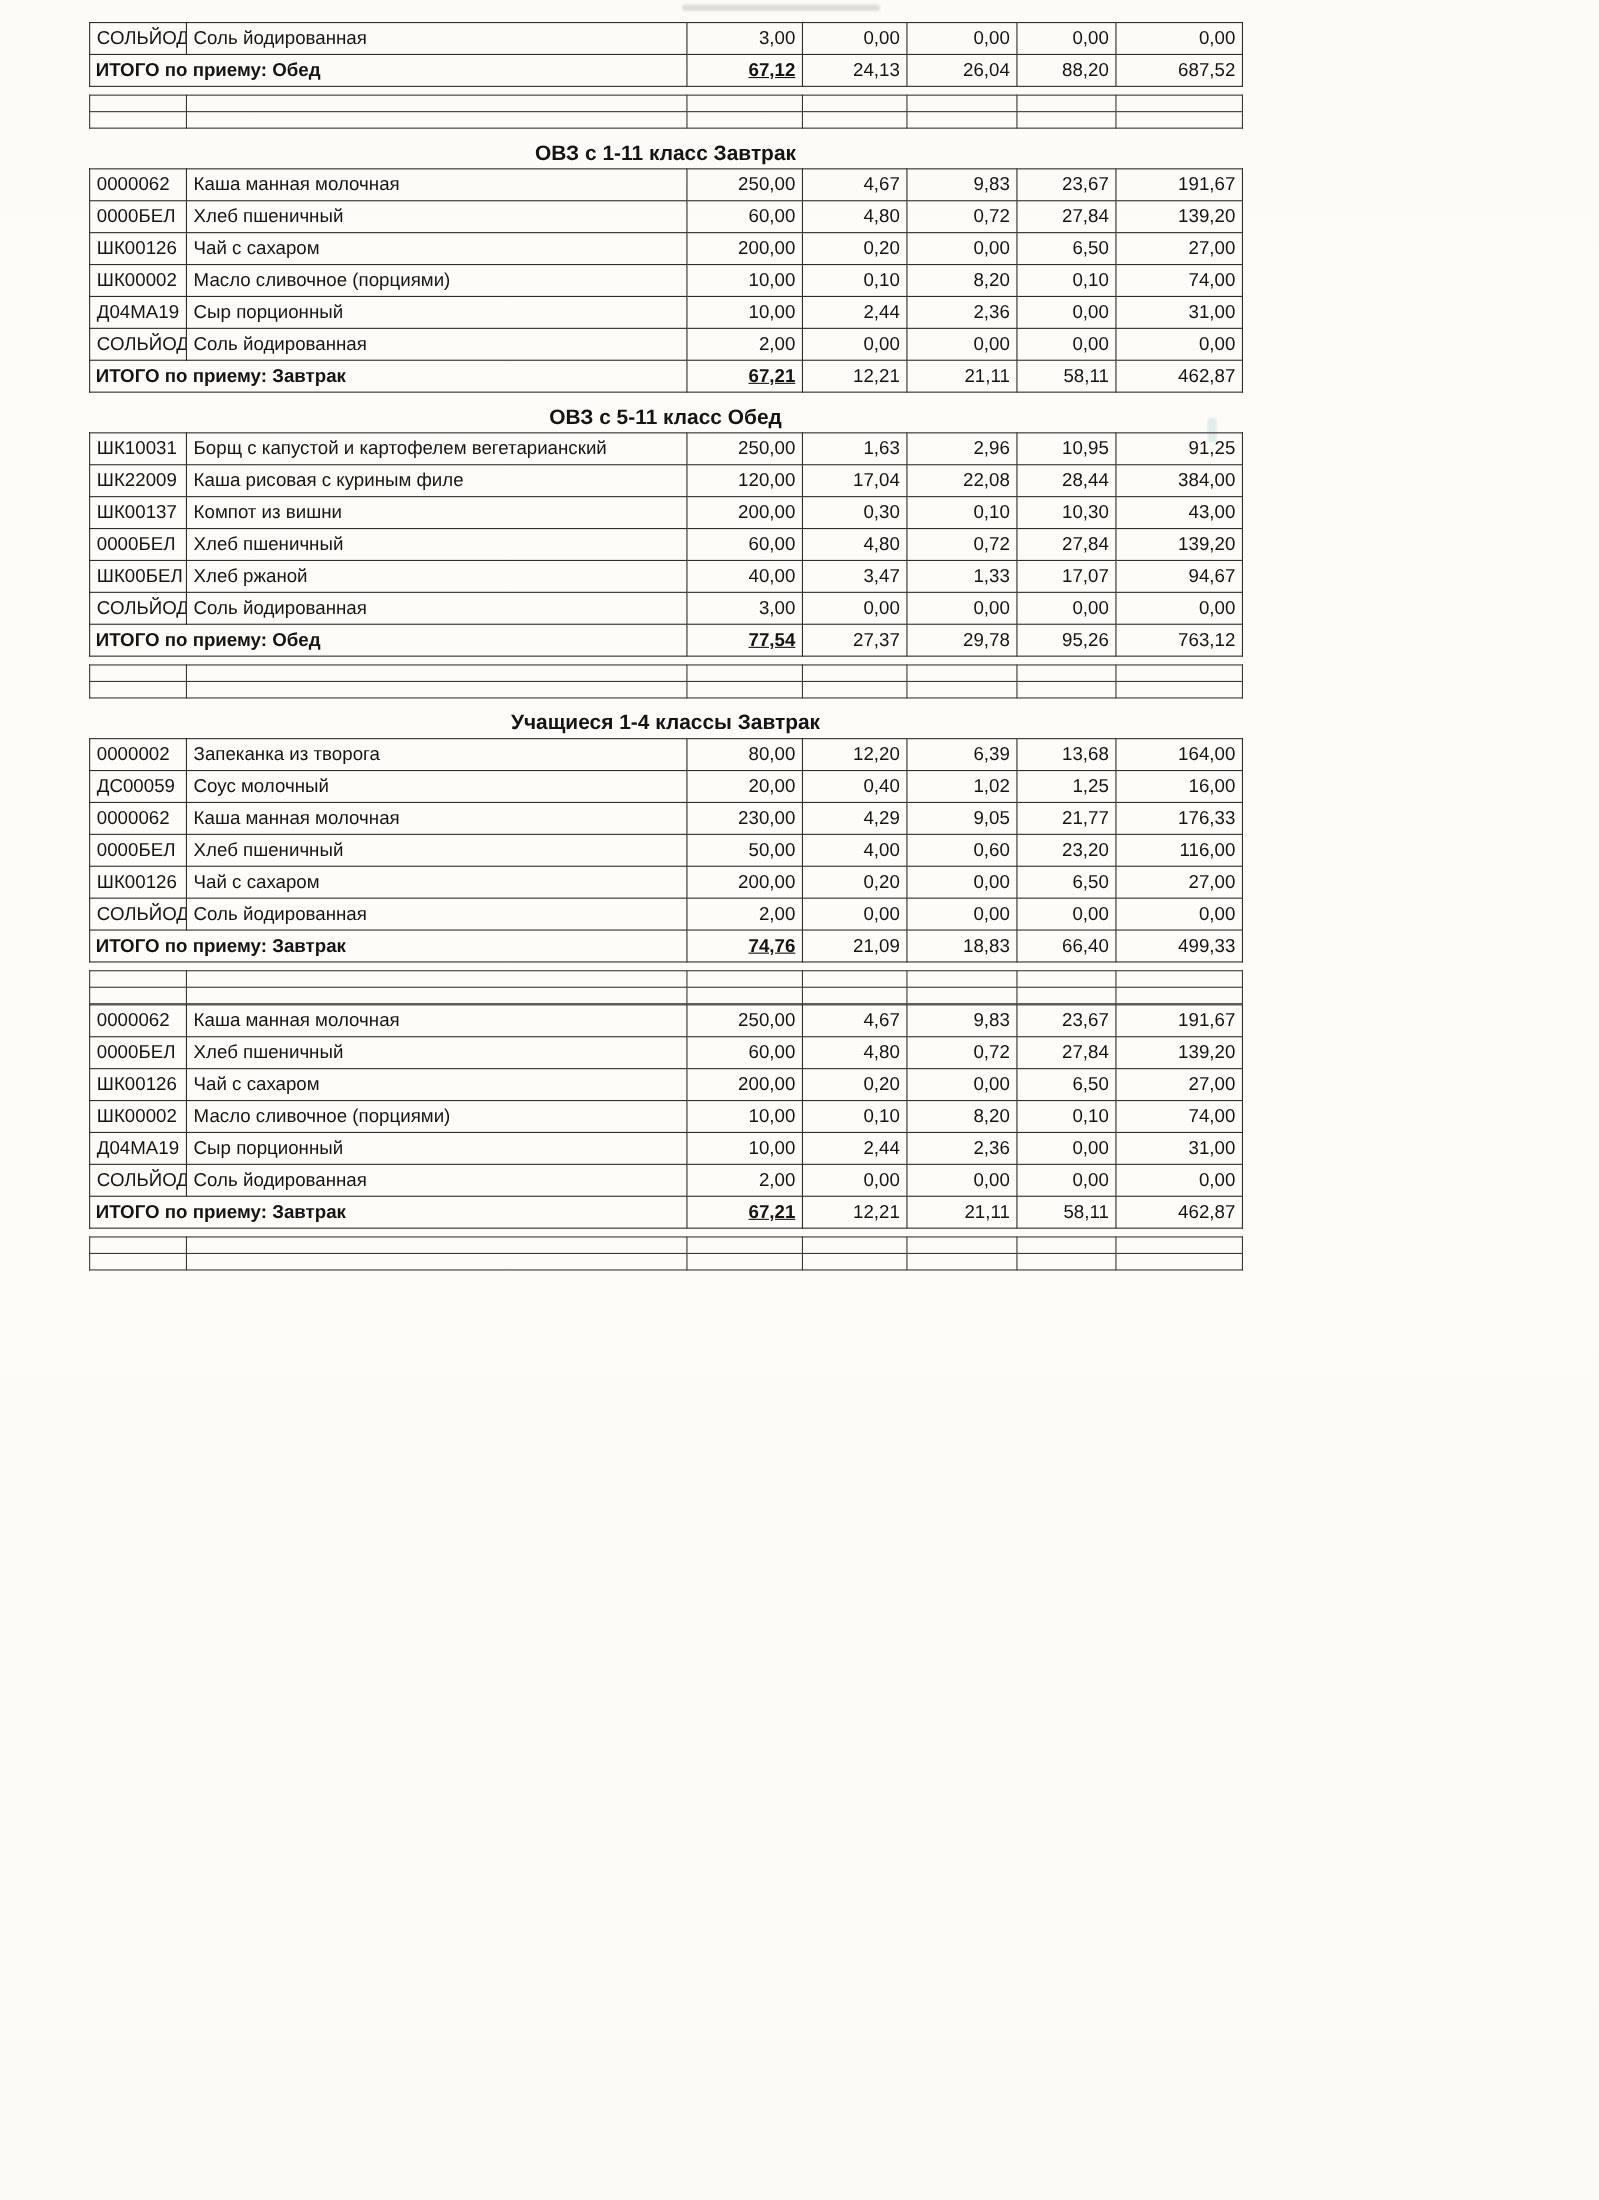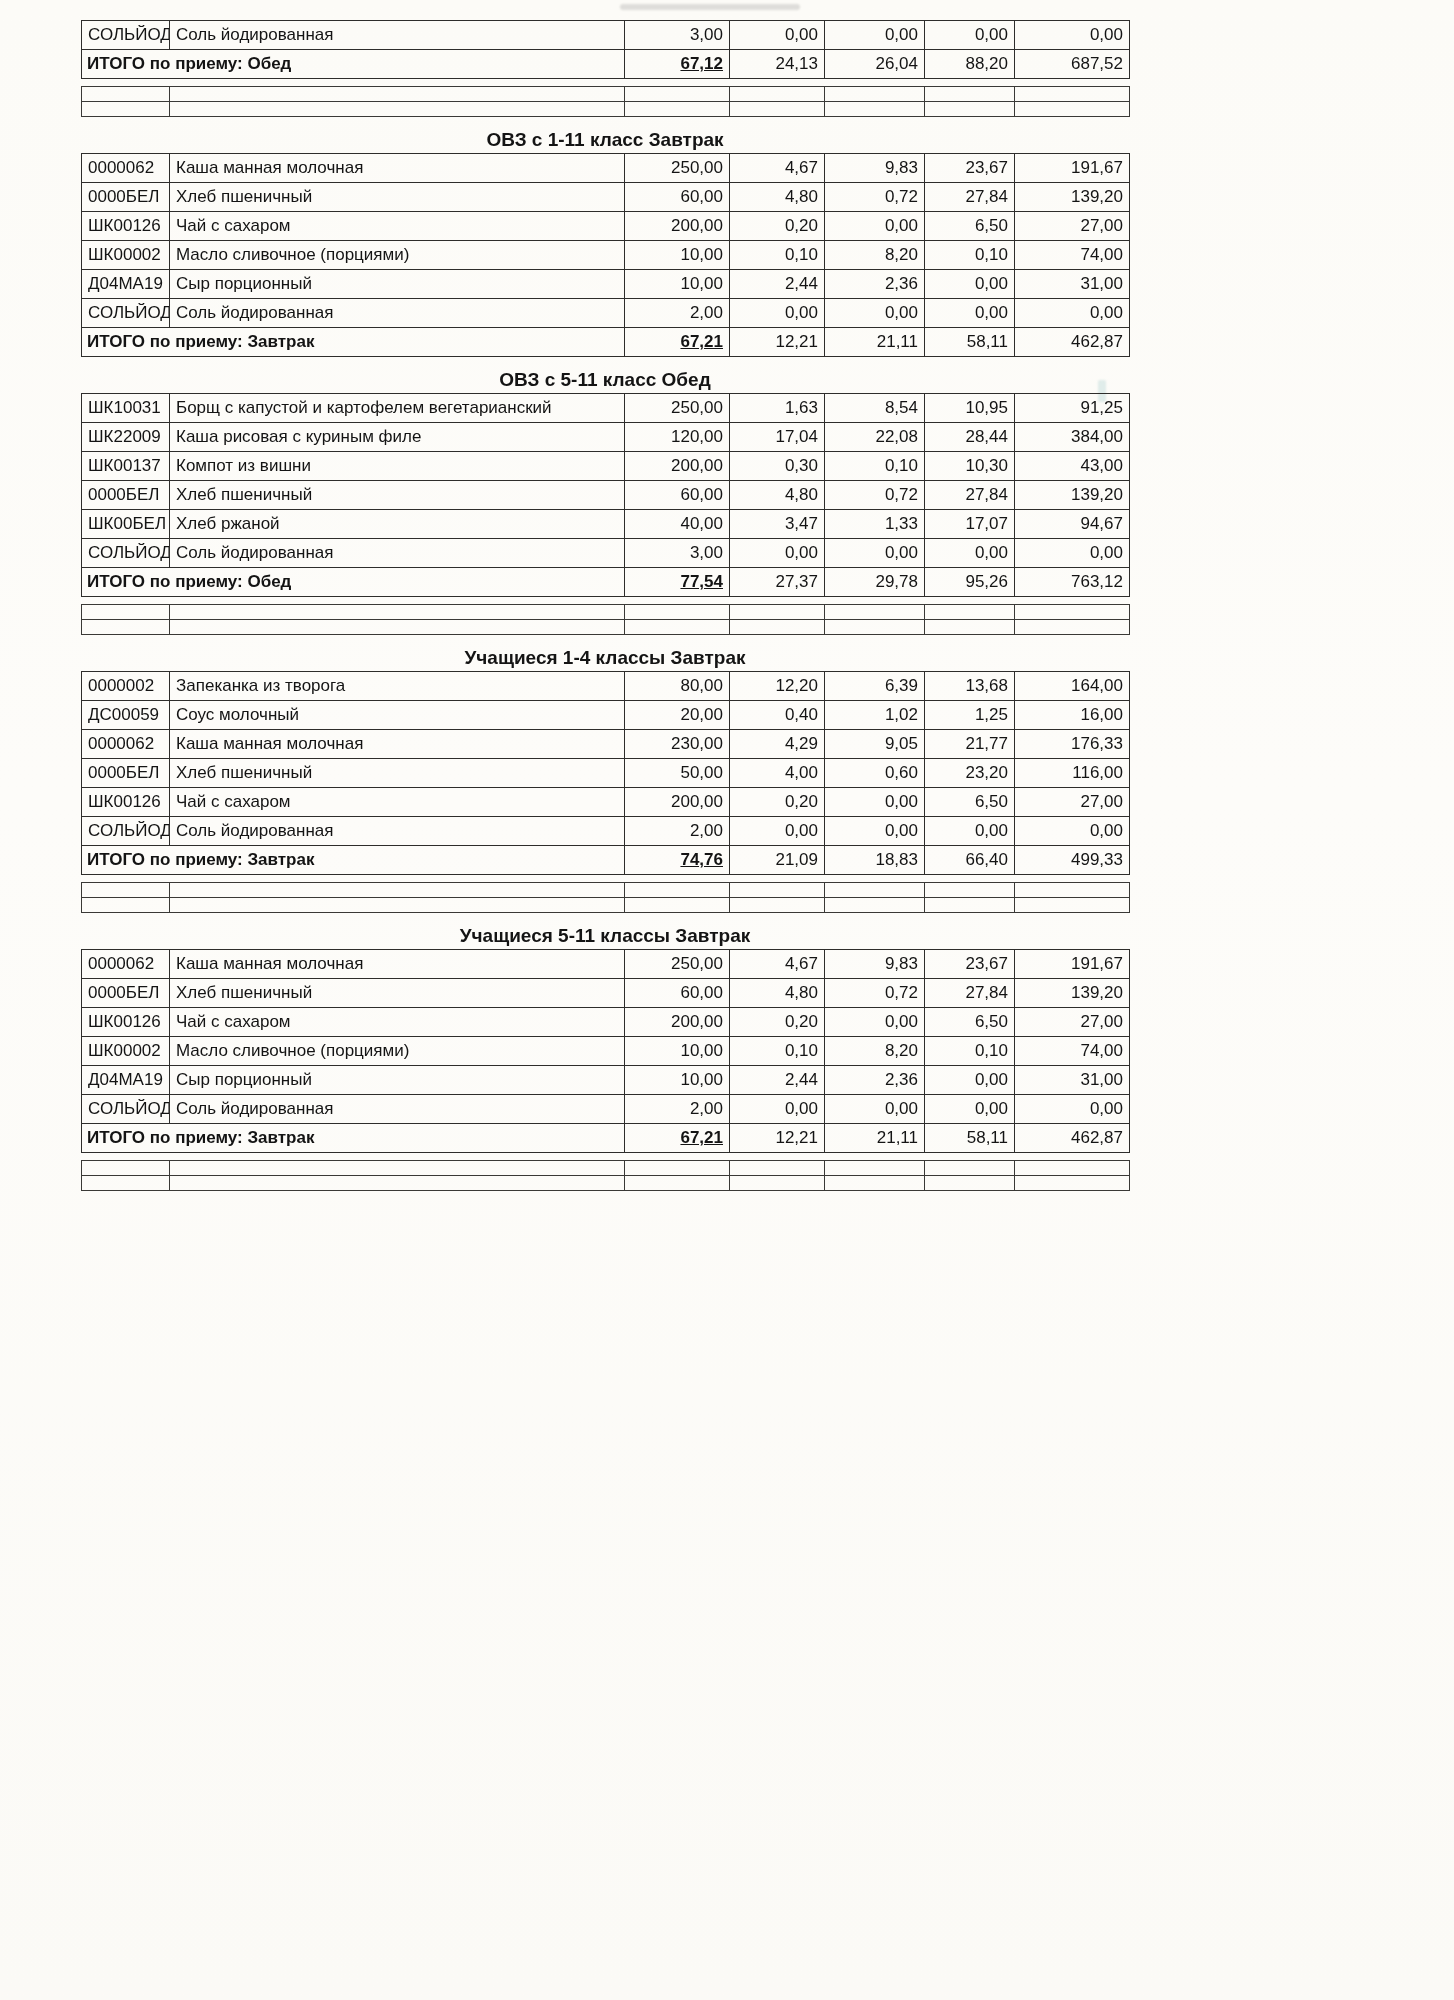--- a/index.html
+++ b/index.html
@@ -253,21 +253,21 @@
             <col style="width:100px">
             <col style="width:90px">
             <col style="width:115px">
       </colgroup>
       <tbody>
   <tr>
     <td class="c-code">ШК10031</td>
     <td class="c-name">Борщ с капустой и картофелем вегетарианский</td>
     <td class="c-num">250,00</td>
     <td class="c-num">1,63</td>
-    <td class="c-num">8,54</td>
+    <td class="c-num">2,96</td>
     <td class="c-num">10,95</td>
     <td class="c-num">91,25</td>
   </tr>
 
 
   <tr>
     <td class="c-code">ШК22009</td>
     <td class="c-name">Каша рисовая с куриным филе</td>
     <td class="c-num">120,00</td>
     <td class="c-num">17,04</td>
@@ -471,21 +471,20 @@
     <td></td>
     <td></td>
     <td></td>
     <td></td>
   </tr>
 </tbody>
     </table>
   </section>
 
   <section class="section">
-    <div class="section-title">Учащиеся 5-11 классы Завтрак</div>
     <table class="grid">
       <colgroup>
         <col style="width:88px">
             <col style="width:455px">
             <col style="width:105px">
         <col style="width:95px">
             <col style="width:100px">
             <col style="width:90px">
             <col style="width:115px">
       </colgroup>

